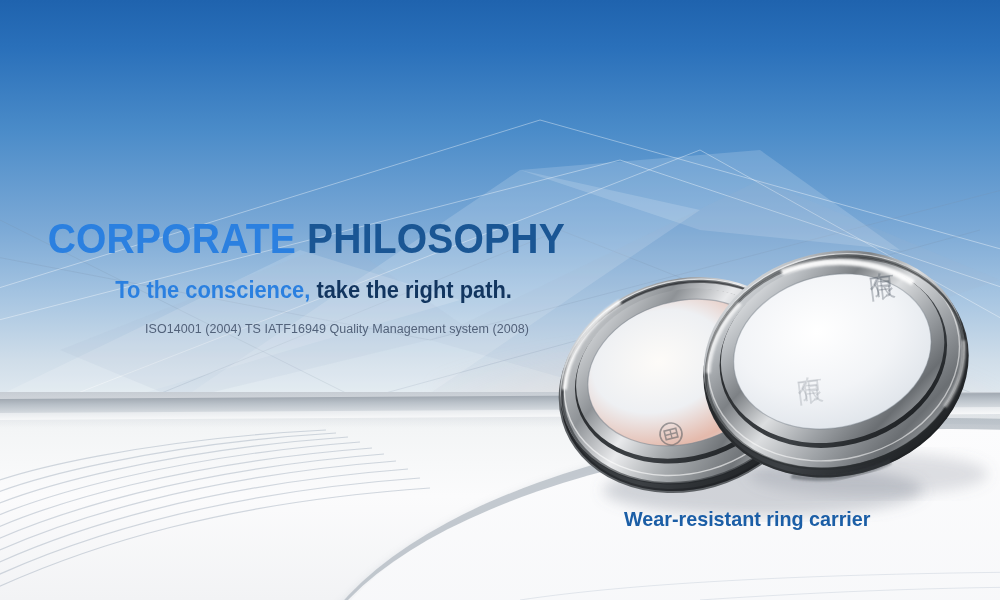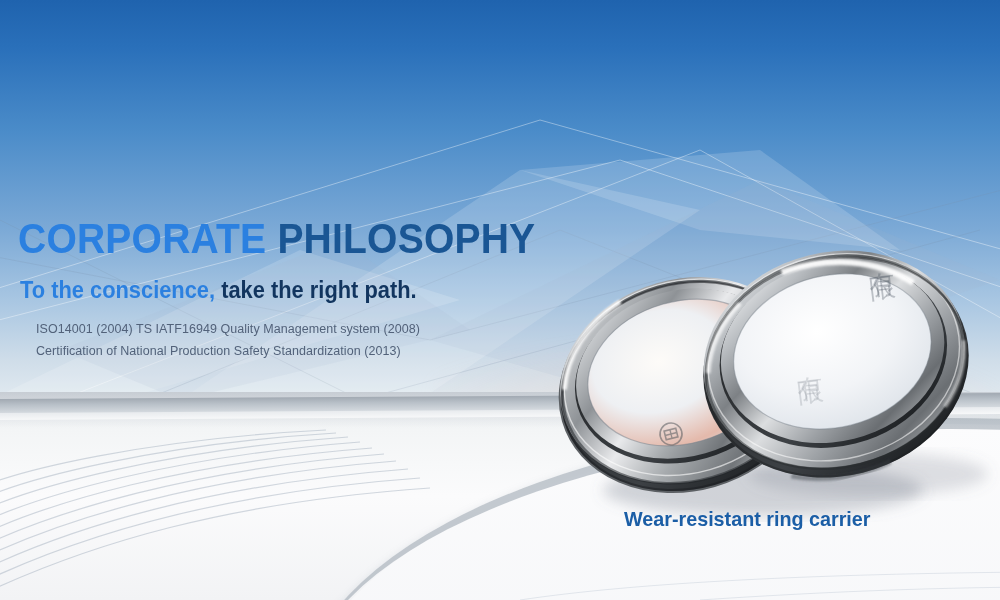--- a/index.html
+++ b/index.html
@@ -99,20 +99,21 @@
     width: 1000px; height: 36px;
     background: linear-gradient(to bottom, rgba(120,132,148,0.30), rgba(120,132,148,0));
   }
 
   
   .copy {
     position: absolute;
     left: 18px;
     top: 214px;
     width: 620px;
+    text-align: center;
   }
   .headline {
     margin: 0;
     font-size: 42px;
     line-height: 50px;
     font-weight: 700;
     letter-spacing: .2px;
     font-family: "Liberation Sans Narrow", "Liberation Sans", sans-serif;
     transform: scaleX(0.93);
     transform-origin: left center;
@@ -342,19 +343,18 @@
   <div class="watermark wm-a">有限</div>
   <div class="watermark wm-b">有限</div>
 
   <div class="copy">
     <h1 class="headline"><span class="w1">CORPORATE</span><span class="w2"> PHILOSOPHY</span></h1>
 
     <p class="subhead"><span class="s1">To the conscience,</span><span class="s2"> take the right path.</span></p>
 
     <ul class="certs">
       <li>ISO14001 (2004)  TS IATF16949 Quality Management system (2008)</li>
-      <li>Certification of National Production Safety Standardization (2013)</li>
     </ul>
   </div>
 
   <div class="caption">Wear-resistant ring carrier</div>
 
 </div>
 
 </body></html>

